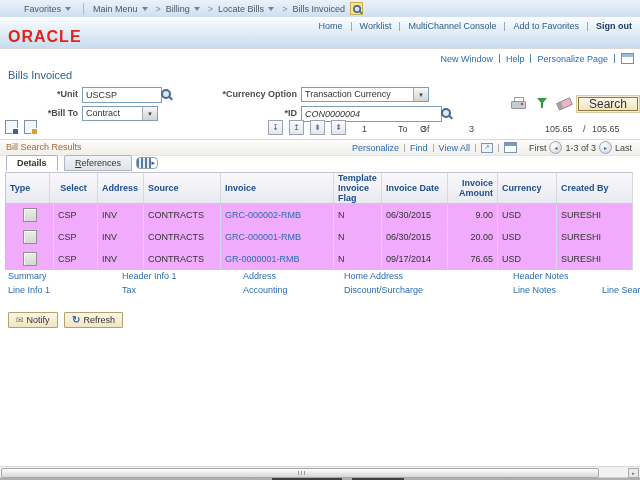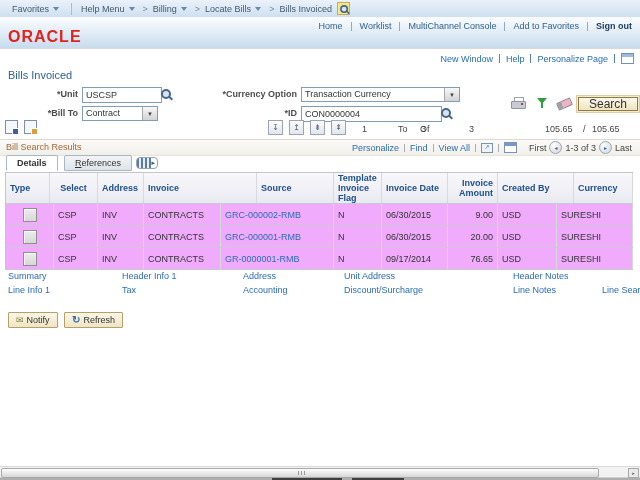--- a/index.html
+++ b/index.html
@@ -104,24 +104,24 @@
   .hbtn{position:absolute;right:1px;top:1px;width:9px;height:8px;border:1px solid #a9a9a9;background:#e9e9e9;display:flex;align-items:center;justify-content:center;font-size:5px;color:#666;cursor:pointer}
   .bstrip{position:absolute;left:0;top:478px;width:640px;height:2px;background:#aeaeae}
   .bseg{position:absolute;top:478px;height:2px;background:#3f3f3f}
 </style>
 </head>
 <body>
 
 <div id="screen">
 
   <div class="crumbbar">
-    <span style="margin-left:12px">Favorites</span>
+    <span style="margin-left:24px">Favorites</span>
       <span class="caret"></span>
     <span class="crumb-sepline"></span>
-    <span>Help Menu</span>
+    <span>Main Menu</span>
       <span class="caret"></span>
     <span class="crumb-gt">&gt;</span>
     <span>Billing</span>
       <span class="caret"></span>
     <span class="crumb-gt">&gt;</span>
     <span>Locate Bills</span>
       <span class="caret"></span>
     <span class="crumb-gt">&gt;</span>
     <span>Bills Invoiced</span>
     <span class="crumb-zoom">
@@ -163,33 +163,33 @@
   <div class="page-title">Bills Invoiced</div>
 
   <div class="lbl" style="left:10px;top:89px;width:68px">*Unit</div>
   <input class="txt" style="left: 82px; top: 87px; width: 72px;" value="USCSP">
   <span class="mag" style="left:161px;top:89px">
       <i></i>
       <b></b>
     </span>
 
   <div class="lbl" style="left:180px;top:89px;width:117px">*Currency Option</div>
-  <div class="sel" style="left:301px;top:87px;width:159px">
+  <div class="sel" style="left:301px;top:87px;width:128px">
     <span class="sel-text">Transaction Currency</span>
     <span class="sel-btn">▼</span>
   </div>
 
   <div class="lbl" style="left:10px;top:108px;width:68px">*Bill To</div>
   <div class="sel" style="left:82px;top:106px;width:76px">
     <span class="sel-text">Contract</span>
     <span class="sel-btn">▼</span>
   </div>
 
   <div class="lbl" style="left:180px;top:108px;width:117px">*ID</div>
-  <input class="txt" style="left: 301px; top: 106px; width: 133px;" value="CON0000004">
+  <input class="txt" style="left: 301px; top: 106px; width: 133px; font-style: italic;" value="CON0000004">
   <span class="mag" style="left:441px;top:108px">
       <i></i>
       <b></b>
     </span>
 
   <span class="printer" style="left:511px;top:97px">
       <span class="p1"></span>
       <span class="p2"></span>
       <span class="p3"></span>
     </span>
@@ -251,27 +251,27 @@
     </div>
   <div class="tabmore">
       <span>▸</span>
     </div>
 
   <div class="grid">
     <div class="grow head">
       <div class="gc hc c1">Type</div>
       <div class="gc hc c0 center">Select</div>
       <div class="gc hc c2">Address</div>
+      <div class="gc hc c3">Source</div>
       <div class="gc hc c4">Invoice</div>
-      <div class="gc hc c3">Source</div>
       <div class="gc hc c5">Template Invoice Flag</div>
       <div class="gc hc c6">Invoice Date</div>
       <div class="gc hc c7 right">Invoice Amount</div>
+      <div class="gc hc c8">Currency</div>
       <div class="gc hc c9">Created By</div>
-      <div class="gc hc c8">Currency</div>
     </div>
 
     <div class="grow body">
       <div class="gc c0 center">
           <span class="cb"></span>
         </div>
       <div class="gc c1">CSP</div>
       <div class="gc c2">INV</div>
       <div class="gc c3">CONTRACTS</div>
       <div class="gc c4">
@@ -315,21 +315,21 @@
       <div class="gc c6">09/17/2014</div>
       <div class="gc c7 right">76.65</div>
       <div class="gc c8">USD</div>
       <div class="gc c9">SURESHI</div>
     </div>
   </div>
 
   <span class="flink link" style="left:8px;top:271px">Summary</span>
   <span class="flink link" style="left:122px;top:271px">Header Info 1</span>
   <span class="flink link" style="left:243px;top:271px">Address</span>
-  <span class="flink link" style="left:344px;top:271px">Unit Address</span>
+  <span class="flink link" style="left:344px;top:271px">Home Address</span>
   <span class="flink link" style="left:513px;top:271px">Header Notes</span>
 
   <span class="flink link" style="left:8px;top:285px">Line Info 1</span>
   <span class="flink link" style="left:122px;top:285px">Tax</span>
   <span class="flink link" style="left:243px;top:285px">Accounting</span>
   <span class="flink link" style="left:344px;top:285px">Discount/Surcharge</span>
   <span class="flink link" style="left:513px;top:285px">Line Notes</span>
   <span class="flink link" style="left:602px;top:285px">Line Search</span>
 
   <div class="btn-tan" style="left:8px;top:312px">

